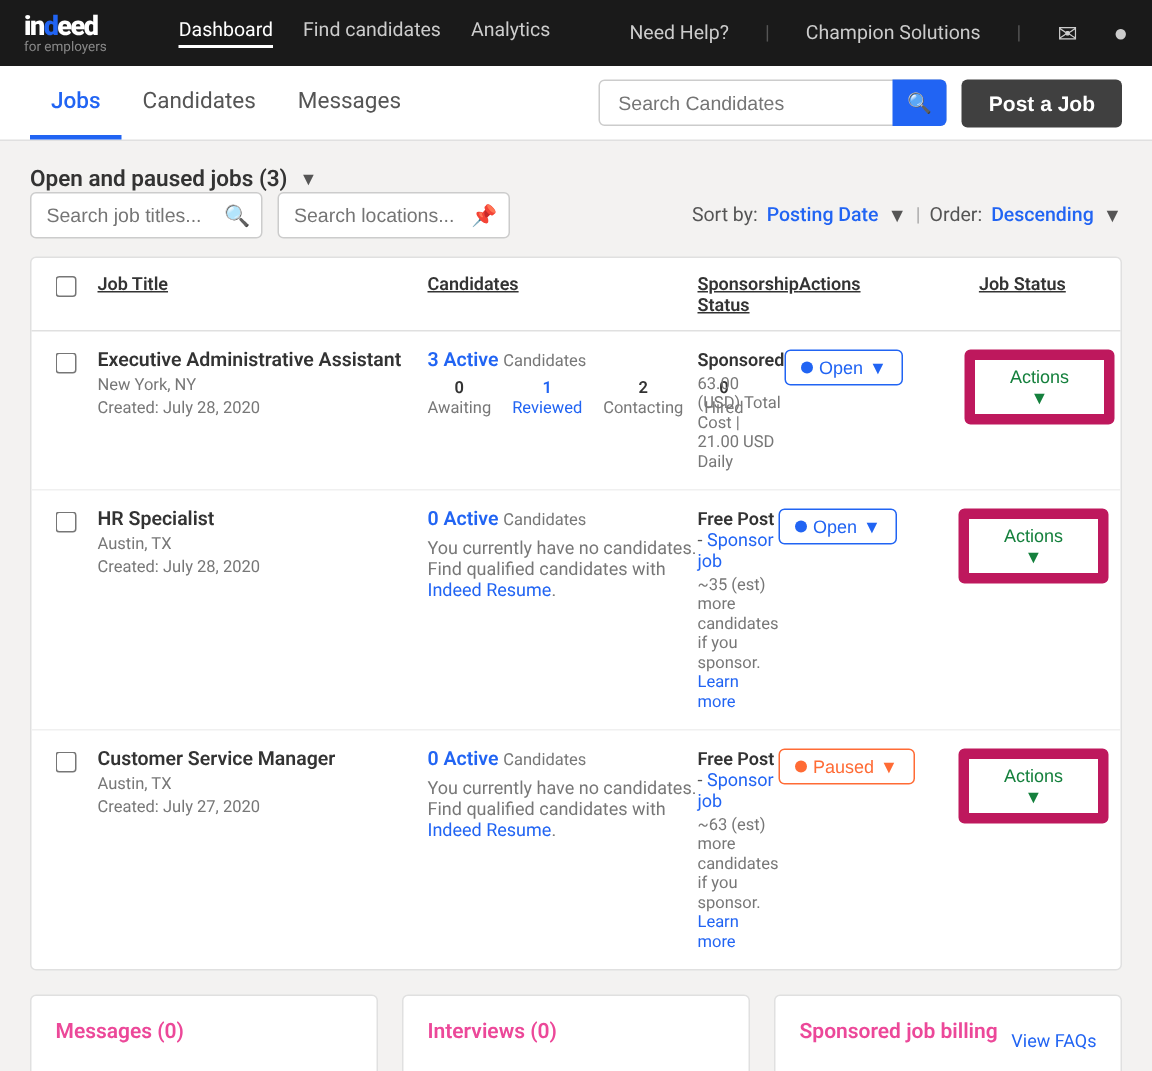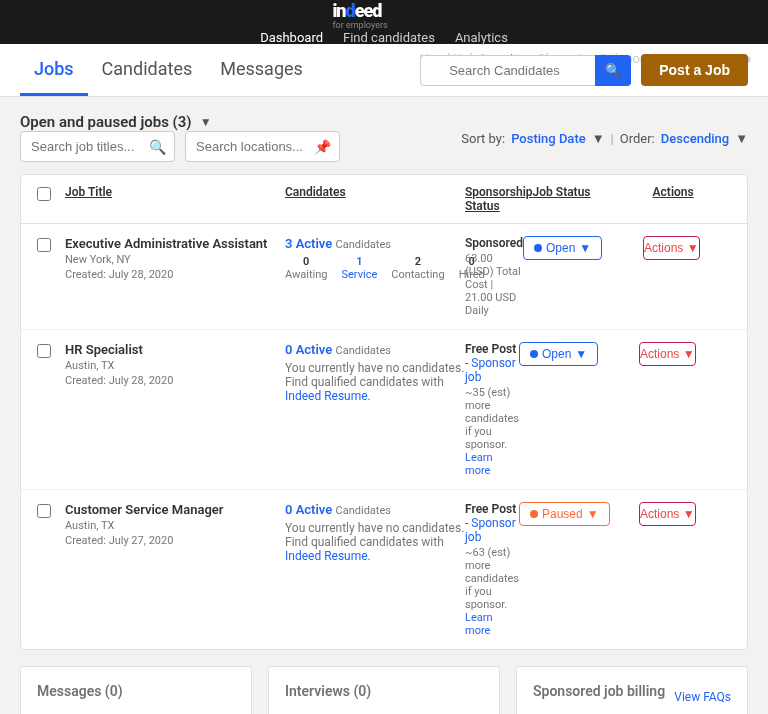--- a/index.html
+++ b/index.html
@@ -1,51 +1,51 @@
 <!DOCTYPE html>
 <html><head>
   <meta charset="utf-8">
   <style>
     * { box-sizing: border-box; margin: 0; padding: 0; }
     body { font-family: -apple-system, BlinkMacSystemFont, 'Segoe UI', Roboto, Arial, sans-serif; font-size: 13px; background: #f3f2f1; color: #333; }
 
     
-    .top-nav { background: #1a1a1a; display: flex; align-items: center; padding: 0 16px; height: 44px; flex-direction: column; }
+    .top-nav { background: #1a1a1a; display: flex; align-items: center; padding: 0 16px; height: 44px; }
     .indeed-logo { color: #fff; font-weight: 900; font-size: 18px; margin-right: 6px; letter-spacing: -1px; }
     .indeed-logo span { color: #2164f3; }
     .for-employers { color: #888; font-size: 9px; line-height: 1; margin-right: 24px; }
     .top-nav-links { display: flex; gap: 20px; flex: 1; }
     .top-nav-links a { color: #ccc; text-decoration: none; font-size: 13px; }
     .top-nav-right { display: flex; align-items: center; gap: 24px; margin-left: auto; }
     .top-nav-right .need-help { color: #ccc; font-size: 13px; cursor: pointer; }
     .top-nav-right .champion { color: #ccc; font-size: 13px; cursor: pointer; }
     .top-nav-right .divider { color: #555; }
     .top-nav-icon { color: #ccc; font-size: 16px; cursor: pointer; }
 
     
     .sub-nav { background: #fff; padding: 0 20px; border-bottom: 1px solid #e0e0e0; display: flex; align-items: center; justify-content: space-between; }
     .sub-nav-tabs { display: flex; gap: 0; }
-    .sub-nav-tab { padding: 14px 14px; font-size: 18px; color: #555; cursor: pointer; border-bottom: 3px solid transparent; text-decoration: none; }
+    .sub-nav-tab { padding: 14px 14px; font-size: 15px; color: #555; cursor: pointer; border-bottom: 3px solid transparent; text-decoration: none; }
     .sub-nav-tab.active { color: #2164f3; border-bottom: 3px solid #2164f3; font-weight: 500; }
     .sub-nav-search { display: flex; align-items: center; gap: 10px; }
     .search-input-wrap { position: relative; }
-    .search-input-wrap input { border: 1px solid #ccc; border-radius: 4px; padding: 7px 36px 7px 28px; font-size: 13px; width: 211px; outline: none; }
+    .search-input-wrap input { border: 1px solid #ccc; border-radius: 4px; padding: 7px 36px 7px 12px; font-size: 13px; width: 232px; outline: none; }
     .search-input-wrap .search-btn { position: absolute; right: 0; top: 0; bottom: 0; background: #2164f3; border: none; border-radius: 0 4px 4px 0; width: 36px; cursor: pointer; color: #fff; display: flex; align-items: center; justify-content: center; }
-    .post-job-btn { background: #a16207; color: #fff; border: none; border-radius: 4px; padding: 8px 18px; font-size: 14px; font-weight: 600; cursor: pointer; white-space: nowrap; }
+    .post-job-btn { background: #404040; color: #fff; border: none; border-radius: 4px; padding: 8px 18px; font-size: 14px; font-weight: 600; cursor: pointer; white-space: nowrap; }
 
     
     .main { padding: 16px 20px; }
 
     
     .jobs-header { display: flex; align-items: center; gap: 8px; }
     .jobs-title { font-size: 15px; font-weight: 600; color: #333; }
     .dropdown-arrow { font-size: 12px; color: #555; cursor: pointer; }
 
     
-    .filters-bar { display: flex; align-items: flex-start; justify-content: space-between; margin-bottom: 12px; gap: 45px; }
+    .filters-bar { display: flex; align-items: center; justify-content: space-between; margin-bottom: 12px; gap: 45px; }
     .filters-left { display: flex; gap: 10px; }
     .filter-input-wrap { position: relative; }
     .filter-input-wrap input { border: 1px solid #ccc; border-radius: 4px; padding: 7px 34px 7px 10px; font-size: 13px; width: 155px; outline: none; background: #fff; }
     .filter-input-icon { position: absolute; right: 8px; top: 50%; transform: translateY(-50%); color: #888; font-size: 14px; }
     .filters-right { display: flex; align-items: center; gap: 6px; font-size: 13px; color: #555; }
     .filters-right a { color: #2164f3; text-decoration: none; font-weight: 500; }
     .filters-right .sep { color: #aaa; }
 
     
     .jobs-table { background: #fff; border: 1px solid #e0e0e0; border-radius: 4px; }
@@ -66,28 +66,28 @@
     .sponsorship-cell { font-size: 12px; color: #555; }
     .sponsor-link { color: #2164f3; text-decoration: none; }
     .sponsored-tag { font-weight: 600; color: #333; }
     .free-post-tag { font-weight: 600; color: #333; font-size: 12px; }
     .status-cell { display: flex; flex-direction: column; align-items: flex-start; }
     .status-btn { display: flex; align-items: center; gap: 4px; border: 1px solid #2164f3; border-radius: 4px; padding: 4px 10px; font-size: 12px; color: #2164f3; background: #fff; cursor: pointer; }
     .status-btn.paused { color: #ff6b35; border-color: #ff6b35; }
     .status-dot { width: 8px; height: 8px; border-radius: 50%; background: #2164f3; }
     .status-dot.paused { background: #ff6b35; }
     .actions-cell { }
-    .actions-btn { border: 1px solid #be185d; border-radius: 4px; padding: 4px 0; font-size: 12px; color: #ef4444; background: #fff; cursor: pointer; }
+    .actions-btn { border: 7px solid #be185d; border-radius: 4px; padding: 4px 16px; font-size: 12px; color: #15803d; background: #fff; cursor: pointer; }
     .no-cands-text { font-size: 12px; color: #777; padding: 4px 0; }
     .indeed-link { color: #2164f3; text-decoration: none; }
 
     
     .bottom-panels { display: grid; grid-template-columns: 1fr 1fr 1fr; gap: 16px; margin-top: 16px; }
     .panel { background: #fff; border: 1px solid #e0e0e0; border-radius: 4px; padding: 16px; }
-    .panel-title { font-size: 14px; font-weight: 600; color: #737373; margin-bottom: 12px; }
+    .panel-title { font-size: 14px; font-weight: 600; color: #ec4899; margin-bottom: 12px; }
     .billing-header { display: flex; justify-content: space-between; align-items: center; }
     .view-faqs { color: #2164f3; font-size: 12px; text-decoration: none; }
 
     .checkbox-cell { display: flex; align-items: flex-start; padding-top: 2px; }
     input[type=checkbox] { width: 14px; height: 14px; cursor: pointer; }
     .select-all { width: 14px; height: 14px; }
   </style>
 </head>
 <body>
 
@@ -161,22 +161,22 @@
 
   <div class="jobs-table">
 
     <div class="table-header">
       <div class="checkbox-cell">
         <input type="checkbox" class="select-all" style="">
       </div>
       <div class="th">Job Title</div>
       <div class="th">Candidates</div>
       <div class="th">Sponsorship Status</div>
+      <div class="th">Actions</div>
       <div class="th">Job Status</div>
-      <div class="th">Actions</div>
     </div>
 
     <div class="table-row">
       <div class="checkbox-cell">
           <input type="checkbox" style="">
         </div>
       <div>
         <div class="job-title-main">Executive Administrative Assistant</div>
         <div class="job-meta">New York, NY</div>
         <div class="job-meta">Created: July 28, 2020</div>
@@ -186,21 +186,21 @@
           <span class="active-cands">3 Active</span>
           <span class="cands-label"> <span>Candidates</span></span>
         </div>
         <div class="cands-breakdown">
           <div class="cand-col">
               <span class="cand-num">0</span>
               <span class="cand-type">Awaiting</span>
             </div>
           <div class="cand-col">
               <span class="cand-reviewed">1</span>
-              <span class="cand-type" style="color:#2164f3;">Service</span>
+              <span class="cand-type" style="color:#2164f3;">Reviewed</span>
             </div>
           <div class="cand-col">
               <span class="cand-num">2</span>
               <span class="cand-type">Contacting</span>
             </div>
           <div class="cand-col">
               <span class="cand-num">0</span>
               <span class="cand-type">Hired</span>
             </div>
         </div>

